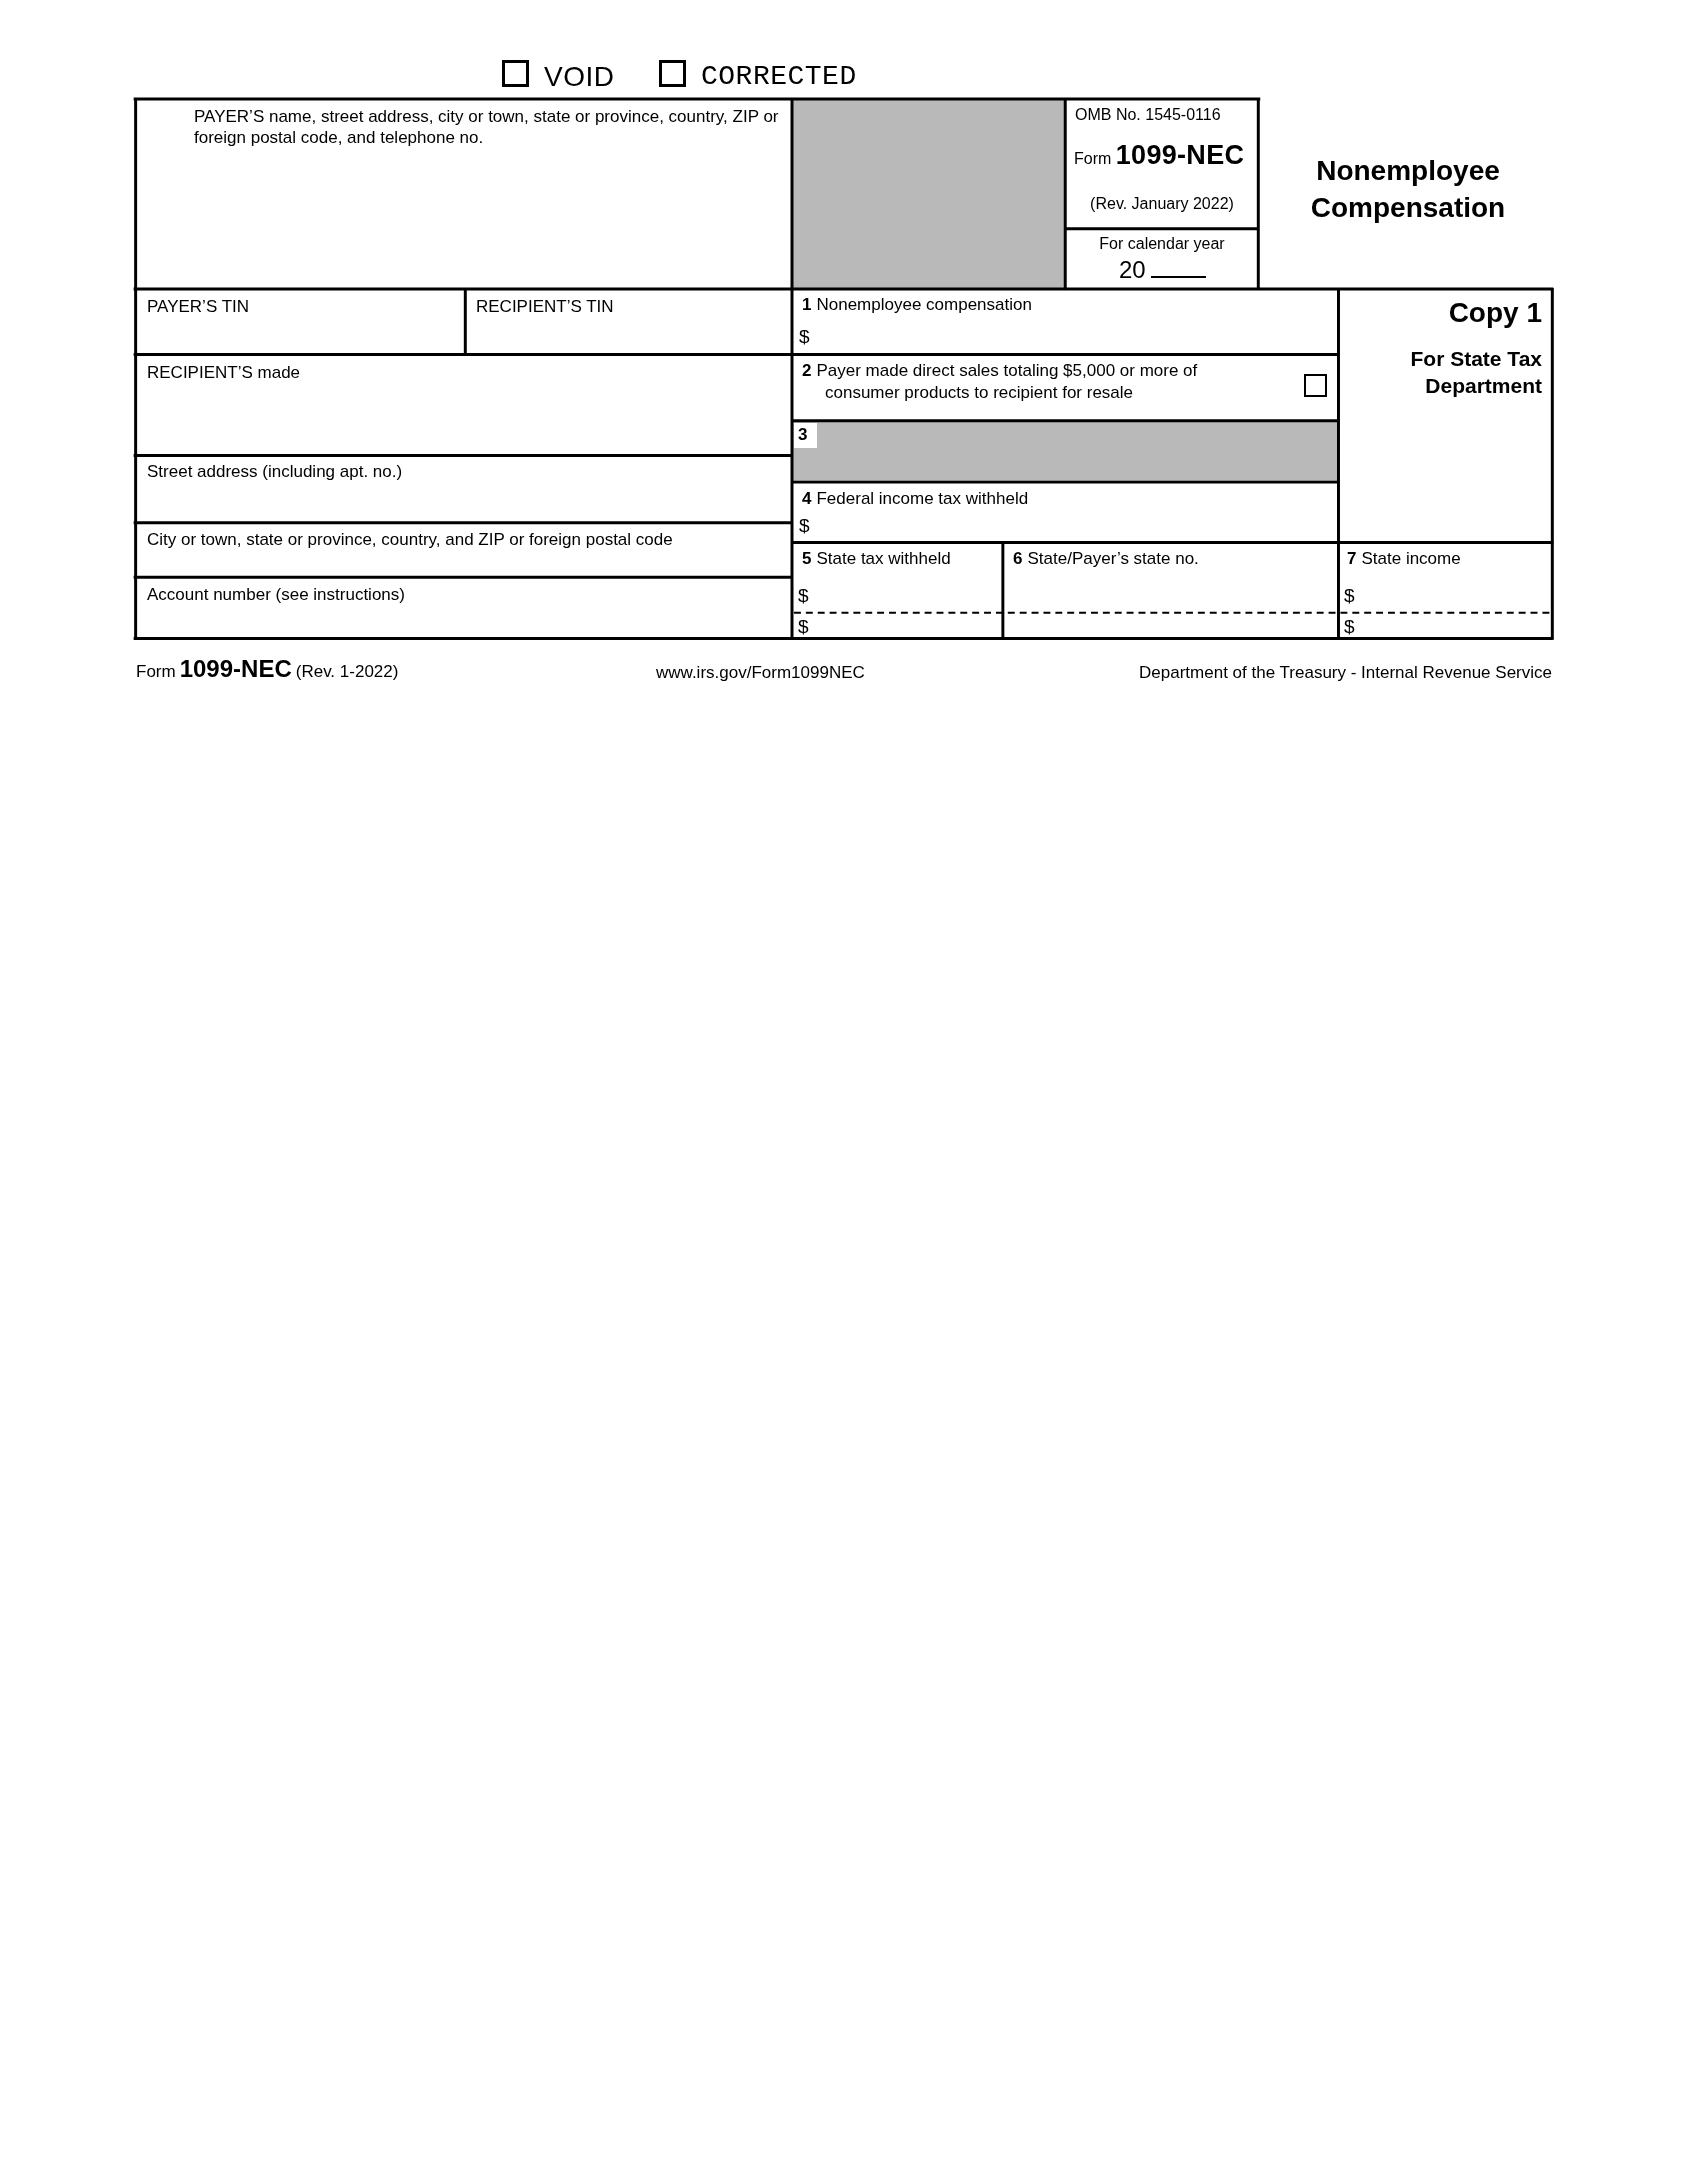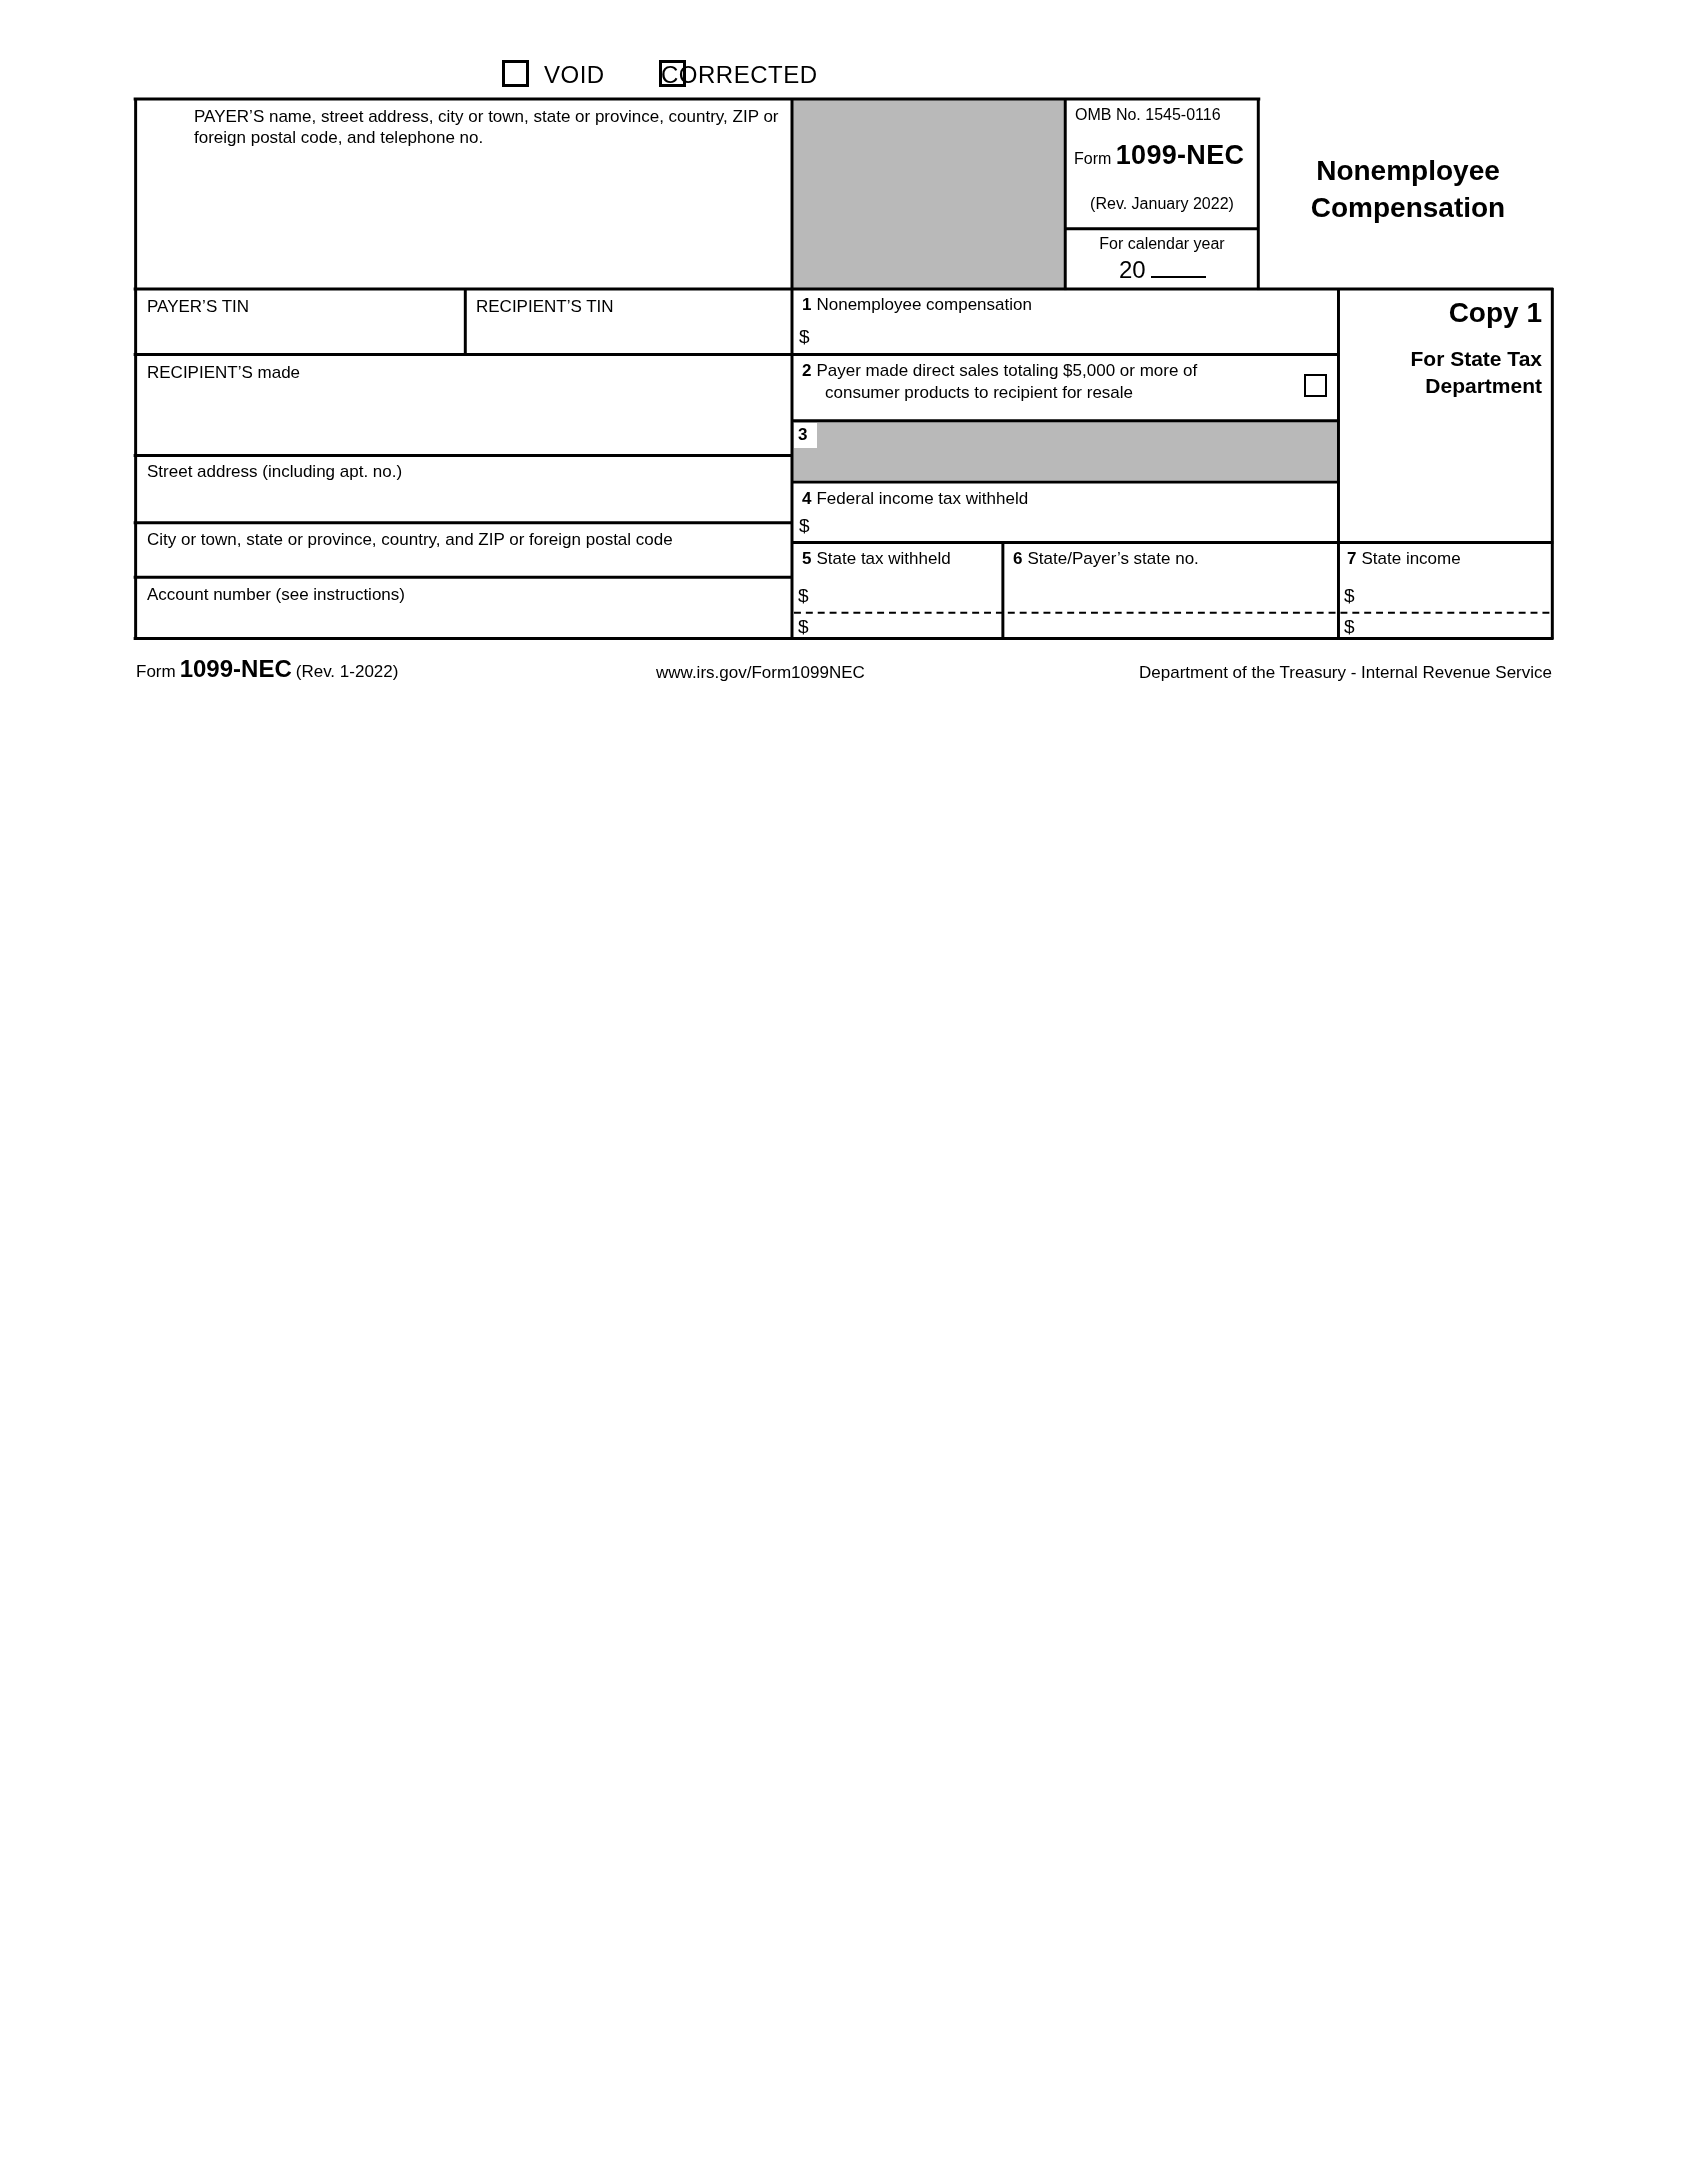--- a/index.html
+++ b/index.html
@@ -5,21 +5,21 @@
   * { margin:0; padding:0; box-sizing:border-box; }
   html,body { background:#ffffff; }
   body { font-family:"Liberation Sans","DejaVu Sans",sans-serif; color:#000; }
   .sheet { position:relative; width:1683px; height:2179px; background:#fff; overflow:hidden; }
   .abs { position:absolute; }
   .label { font-size:17px; line-height:21px; }
   .boxnum { font-weight:700; margin-right:5px; }
   .dollar { font-size:19px; line-height:19px; }
   .checkbox { width:27px; height:27px; border:3px solid #000; background:#fff; }
   .checkbox-small { width:23px; height:23px; border:2.5px solid #000; background:#fff; }
-  .cb-label { font-size:24px; letter-spacing:0.5px; }
+  .cb-label { font-size:28px; letter-spacing:0.5px; }
   .center { text-align:center; }
   .right { text-align:right; }
   .title { font-size:28px; font-weight:700; line-height:37px; text-align:center; }
   .copy-title { font-size:28px; font-weight:700; margin-bottom:16px; }
   .copy-sub { font-size:21px; font-weight:700; line-height:27px; }
   .omb-text { font-size:16px; }
   .form-word { font-size:16px; }
   .form-number-big { font-size:27px; font-weight:700; letter-spacing:0.3px; }
   .footer-text { font-size:17px; }
   .footer-form-number { font-size:24px; font-weight:700; margin:0 4px; }
@@ -55,21 +55,21 @@
       <line x1="1352" y1="291" x2="1352" y2="646"></line>
       <line x1="1568" y1="291" x2="1568" y2="646"></line>
       <line x1="1013" y1="548" x2="1013" y2="645"></line>
     </g>
     <line x1="802" y1="619" x2="1566" y2="619" stroke="#000" stroke-width="2" stroke-dasharray="7 5"></line>
   </svg>
 
   <div class="abs checkbox" style="left:502px; top:60px;"></div>
   <div class="abs cb-label" style="left:544px; top:61px;">VOID</div>
   <div class="abs checkbox" style="left:659px; top:60px;"></div>
-  <div class="abs cb-label" style="left:661px; top:61px;">CORRECTED</div>
+  <div class="abs cb-label" style="left:701px; top:61px;font-family:Liberation Mono, monospace;">CORRECTED</div>
 
   <div class="abs label" style="left:147px; top:106px; width:609px;margin-left:47px;">PAYER’S name, street address, city or town, state or province, country, ZIP or foreign postal code, and telephone no.</div>
   <div class="input-area" style="left:140px; top:150px; width:648px; height:135px;"></div>
 
   <div class="abs omb-text" style="left:1075px; top:106px;text-align:right;">OMB No. 1545-0116</div>
   <div class="abs" style="left:1074px; top:140px;">
     <span class="form-word">Form</span>
     <span class="form-number-big">1099-NEC</span>
   </div>
   <div class="abs omb-text center" style="left:1067px; top:195px; width:190px;">(Rev. January 2022)</div>

